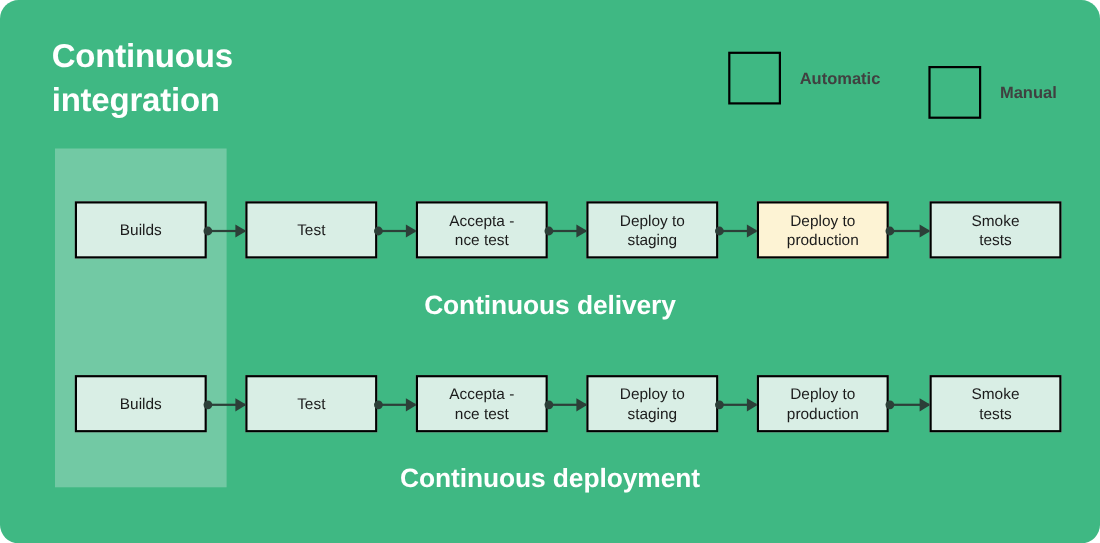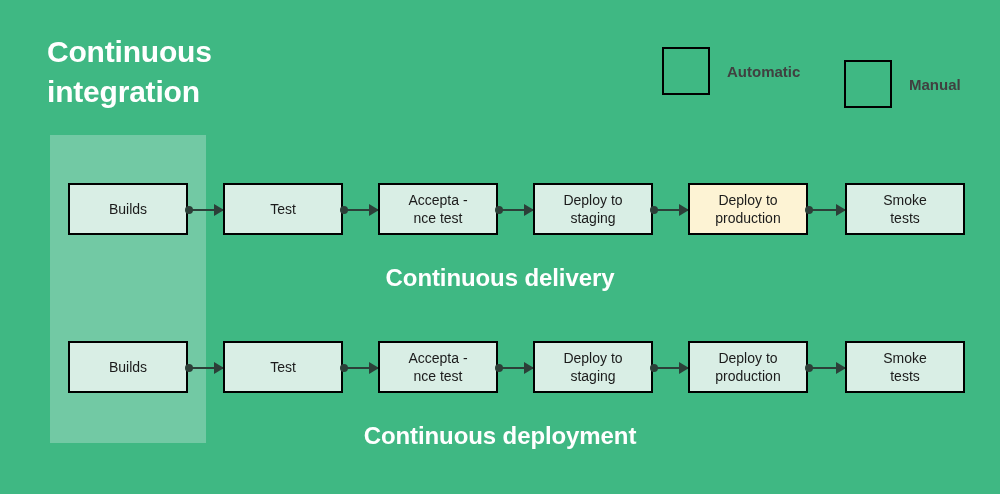--- a/index.html
+++ b/index.html
@@ -12,20 +12,21 @@
     overflow: hidden;
     font-family: "Liberation Sans", sans-serif;
     background: #ffffff;
   }
   #diagram {
     position: relative;
     width: 1000px;
     height: 494px;
     background: #3fb883;
     overflow: hidden;
+    border-radius: 17px;
   }
 
   
   .ci-band {
     position: absolute;
     left: 50px;
     top: 135px;
     width: 156px;
     height: 308px;
     background: #72c9a4;

